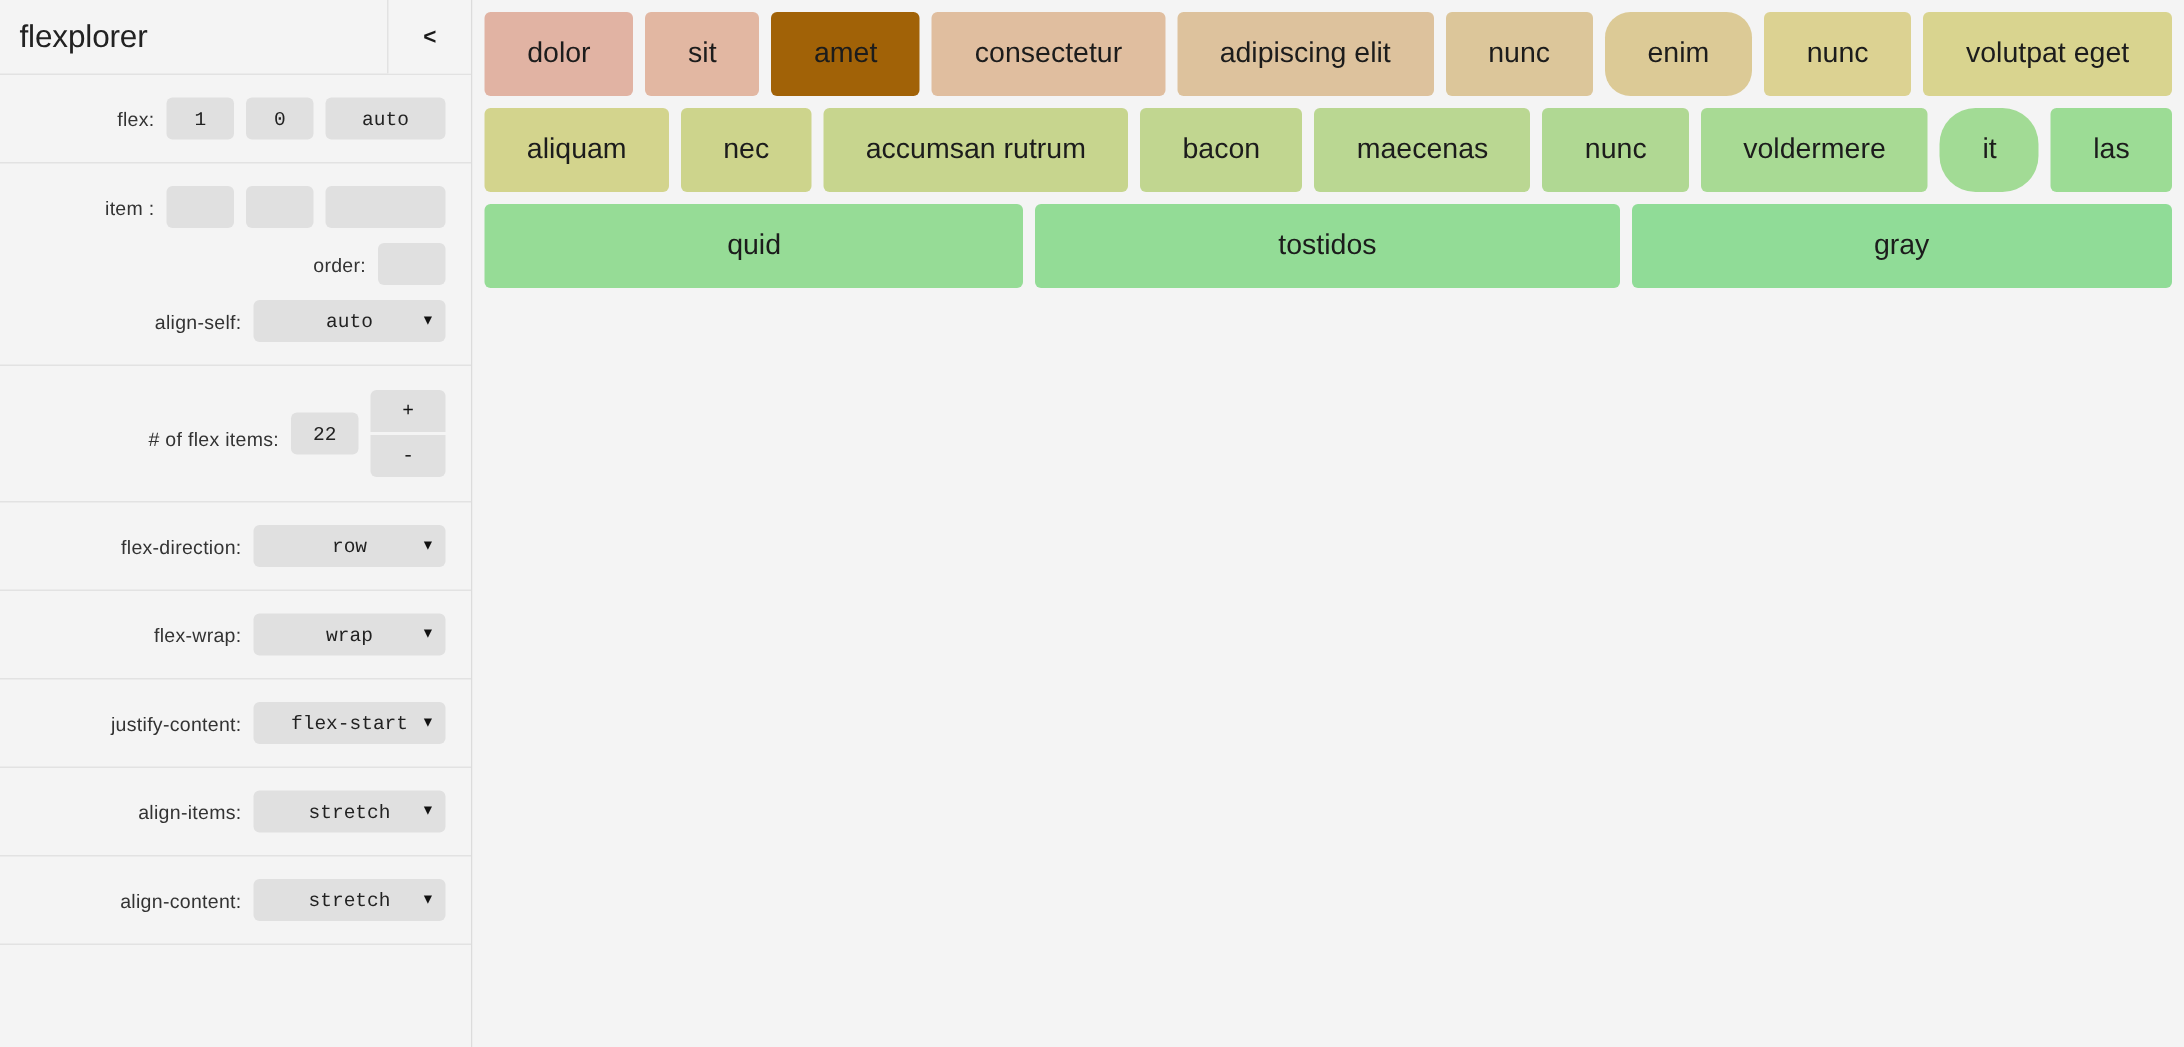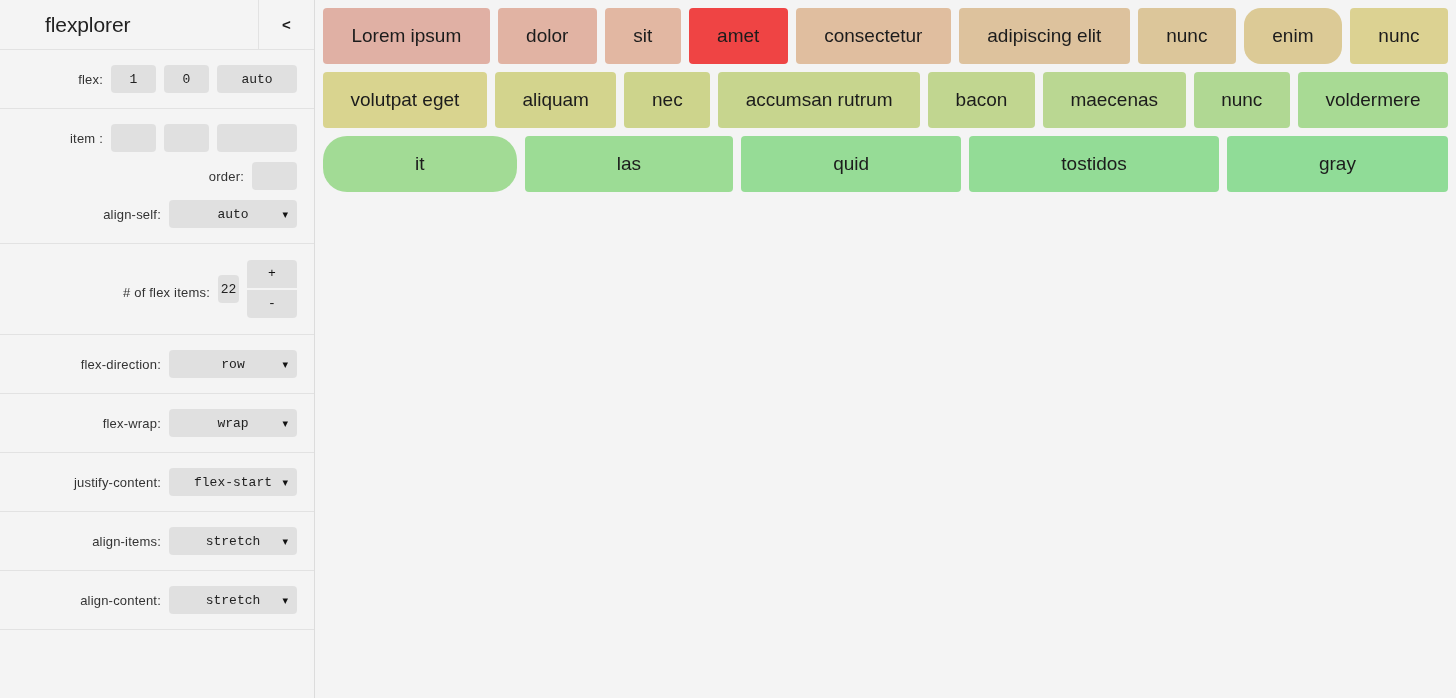--- a/index.html
+++ b/index.html
@@ -34,21 +34,20 @@
     border-bottom: 1px solid #e2e2e2;
     background: #f4f4f4;
   }
   .panel-title {
     flex: 1;
     padding-left: 13px;
     font-size: 21px;
     font-weight: 400;
     color: #222;
     letter-spacing: -0.1px;
-    margin-left: 32px;
   }
   .collapse-btn {
     width: 56px;
     height: 49px;
     border: none;
     border-left: 1px solid #e2e2e2;
     background: #f4f4f4;
     cursor: pointer;
     display: flex;
     align-items: center;
@@ -86,21 +85,21 @@
     background: #e0e0e0;
     border: none;
     border-radius: 4px;
     text-align: center;
     font-family: "Liberation Mono", monospace;
     font-size: 13px;
     color: #222;
     outline: none;
   }
   .mini-input.num {
-    width: 21px;
+    width: 45px;
   }
   .mini-input:disabled { color: #222; }
 
   .flex-basis-box {
     width: 80px; height: 28px;
     background: #e0e0e0;
     border: none; border-radius: 4px;
     font-family: "Liberation Mono", monospace;
     font-size: 13px; color: #222;
     text-align: center; outline: none;
@@ -310,30 +309,27 @@
           </select>
           <span class="chev">▾</span>
         </span>
       </div>
     </div>
 
   </aside>
 
   <main id="content">
     <div id="flex-container">
-        <div class="flex-item" style="background-color: rgb(224, 176, 164);">
-          <span>Lorem ipsum</span>
-        </div>
         <div class="flex-item" style="background-color: rgb(225, 179, 163);">
           <span>dolor</span>
         </div>
         <div class="flex-item" style="background-color: rgb(226, 183, 162);">
           <span>sit</span>
         </div>
-        <div class="flex-item" style="background-color: #ef4444;">
+        <div class="flex-item" style="background-color: #a16207;">
           <span>amet</span>
         </div>
         <div class="flex-item" style="background-color: rgb(224, 190, 159);">
           <span>consectetur</span>
         </div>
         <div class="flex-item" style="background-color: rgb(221, 194, 157);">
           <span>adipiscing elit</span>
         </div>
         <div class="flex-item" style="background-color: rgb(220, 198, 154);">
           <span>nunc</span>

